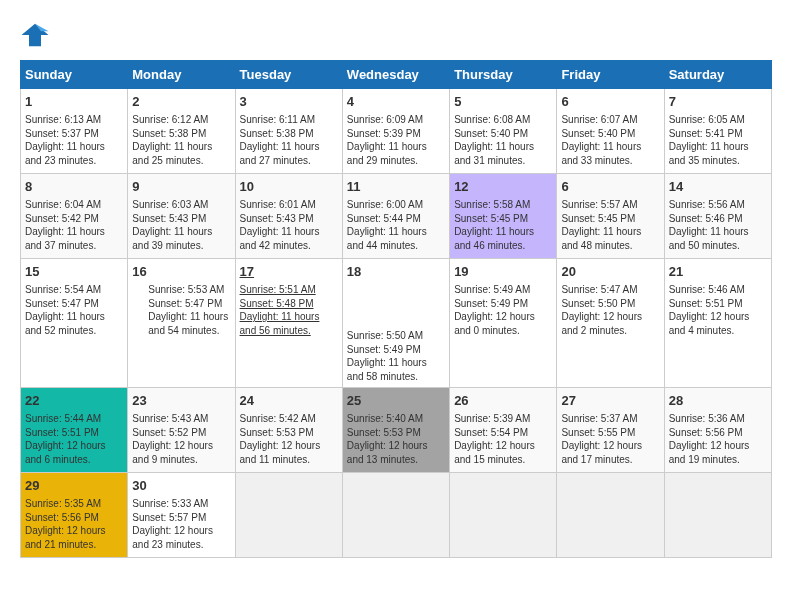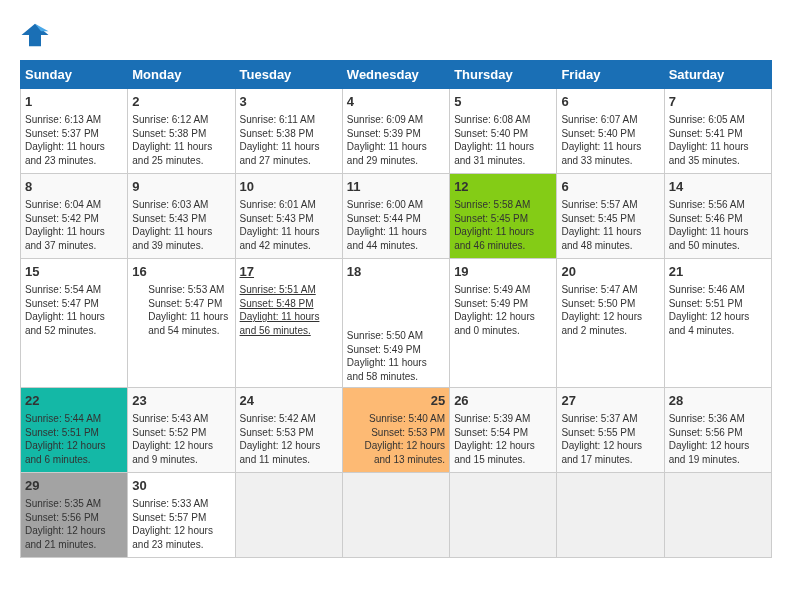--- a/index.html
+++ b/index.html
@@ -167,21 +167,21 @@
 Daylight: 11 hours
 and 42 minutes.</div>
         </td>
         <td style="background-color: rgb(249, 249, 249);">
           <span class="day-num">11</span>
           <div class="day-info" style="white-space: pre-line;">Sunrise: 6:00 AM
 Sunset: 5:44 PM
 Daylight: 11 hours
 and 44 minutes.</div>
         </td>
-        <td style="background-color: #84cc16;">
+        <td style="background-color: #c4b5fd;">
           <span class="day-num">12</span>
           <div class="day-info" style="white-space: pre-line;">Sunrise: 5:58 AM
 Sunset: 5:45 PM
 Daylight: 11 hours
 and 46 minutes.</div>
         </td>
         <td style="background-color: rgb(249, 249, 249);">
           <span class="day-num">6</span>
           <div class="day-info" style="white-space: pre-line;">Sunrise: 5:57 AM
 Sunset: 5:45 PM
@@ -262,21 +262,21 @@
 Daylight: 12 hours
 and 9 minutes.</div>
         </td>
         <td style="background-color: rgb(249, 249, 249);">
           <span class="day-num">24</span>
           <div class="day-info" style="white-space: pre-line;">Sunrise: 5:42 AM
 Sunset: 5:53 PM
 Daylight: 12 hours
 and 11 minutes.</div>
         </td>
-        <td style="background-color: #fdba74; text-align: right;">
+        <td style="background-color: #a3a3a3;">
           <span class="day-num">25</span>
           <div class="day-info" style="white-space: pre-line;">Sunrise: 5:40 AM
 Sunset: 5:53 PM
 Daylight: 12 hours
 and 13 minutes.</div>
         </td>
         <td style="background-color: rgb(249, 249, 249);">
           <span class="day-num">26</span>
           <div class="day-info" style="white-space: pre-line;">Sunrise: 5:39 AM
 Sunset: 5:54 PM
@@ -292,21 +292,21 @@
         </td>
         <td style="background-color: rgb(249, 249, 249);">
           <span class="day-num">28</span>
           <div class="day-info" style="white-space: pre-line;">Sunrise: 5:36 AM
 Sunset: 5:56 PM
 Daylight: 12 hours
 and 19 minutes.</div>
         </td>
       </tr>
       <tr style="background-color: rgb(255, 255, 255);">
-        <td style="background-color: #a3a3a3;">
+        <td style="background-color: #eab308;">
           <span class="day-num">29</span>
           <div class="day-info" style="white-space: pre-line;">Sunrise: 5:35 AM
 Sunset: 5:56 PM
 Daylight: 12 hours
 and 21 minutes.</div>
         </td>
         <td style="background-color: rgb(255, 255, 255);">
           <span class="day-num">30</span>
           <div class="day-info" style="white-space: pre-line;">Sunrise: 5:33 AM
 Sunset: 5:57 PM

